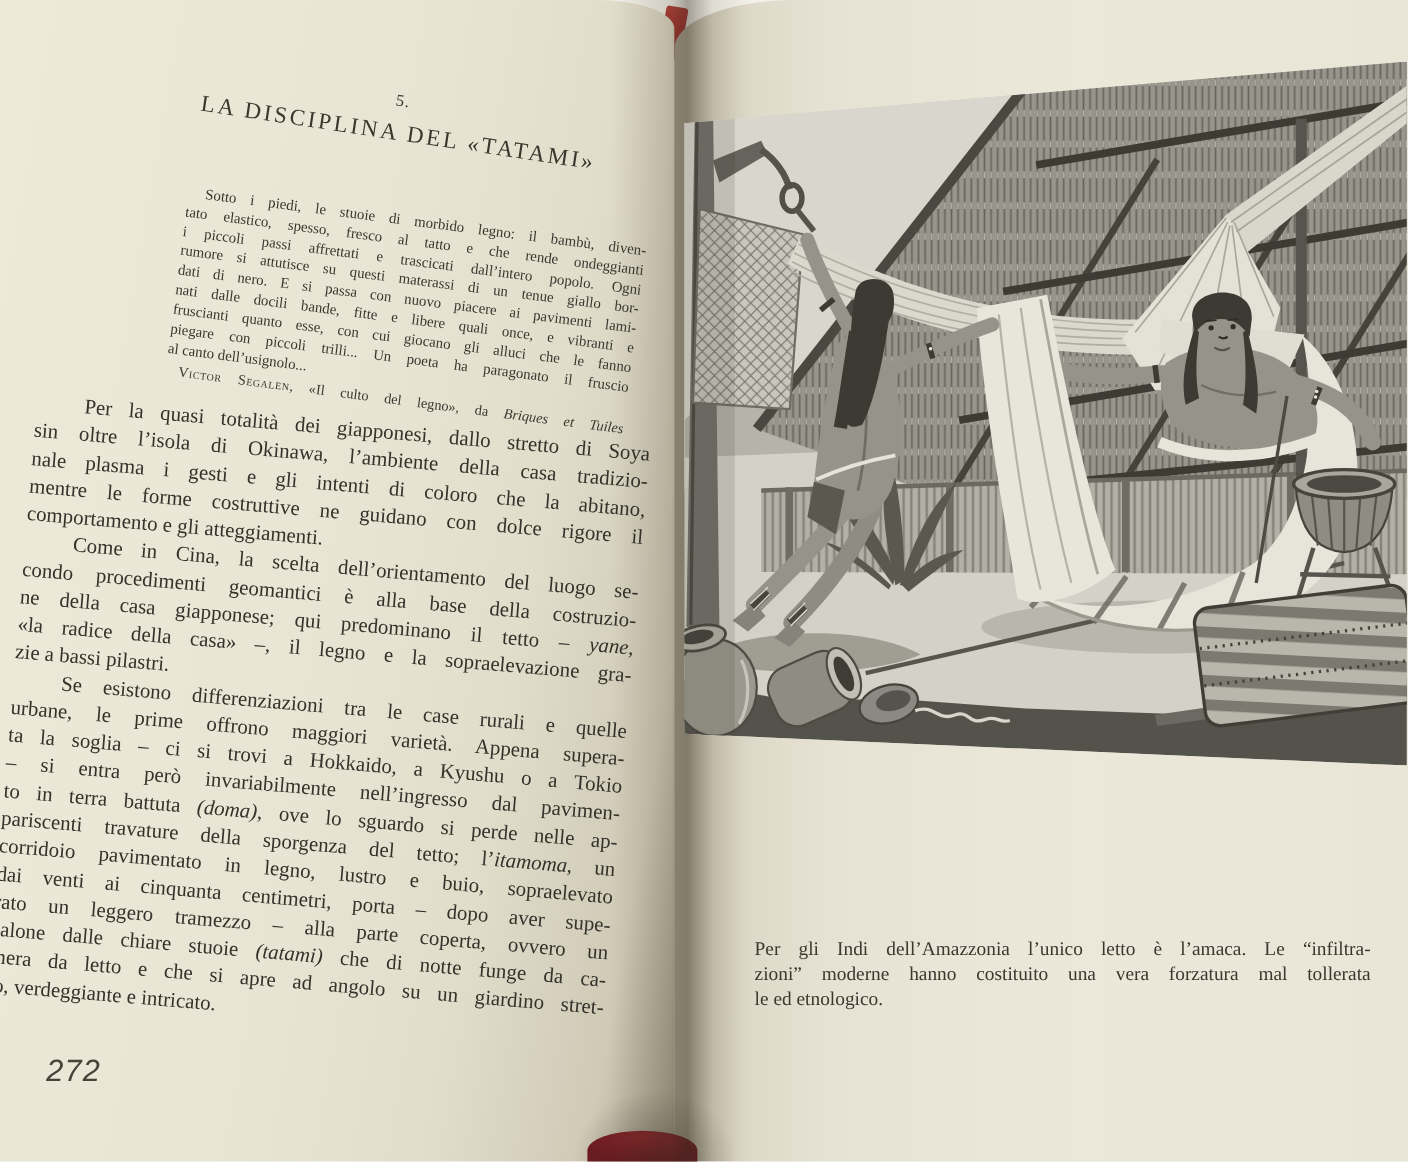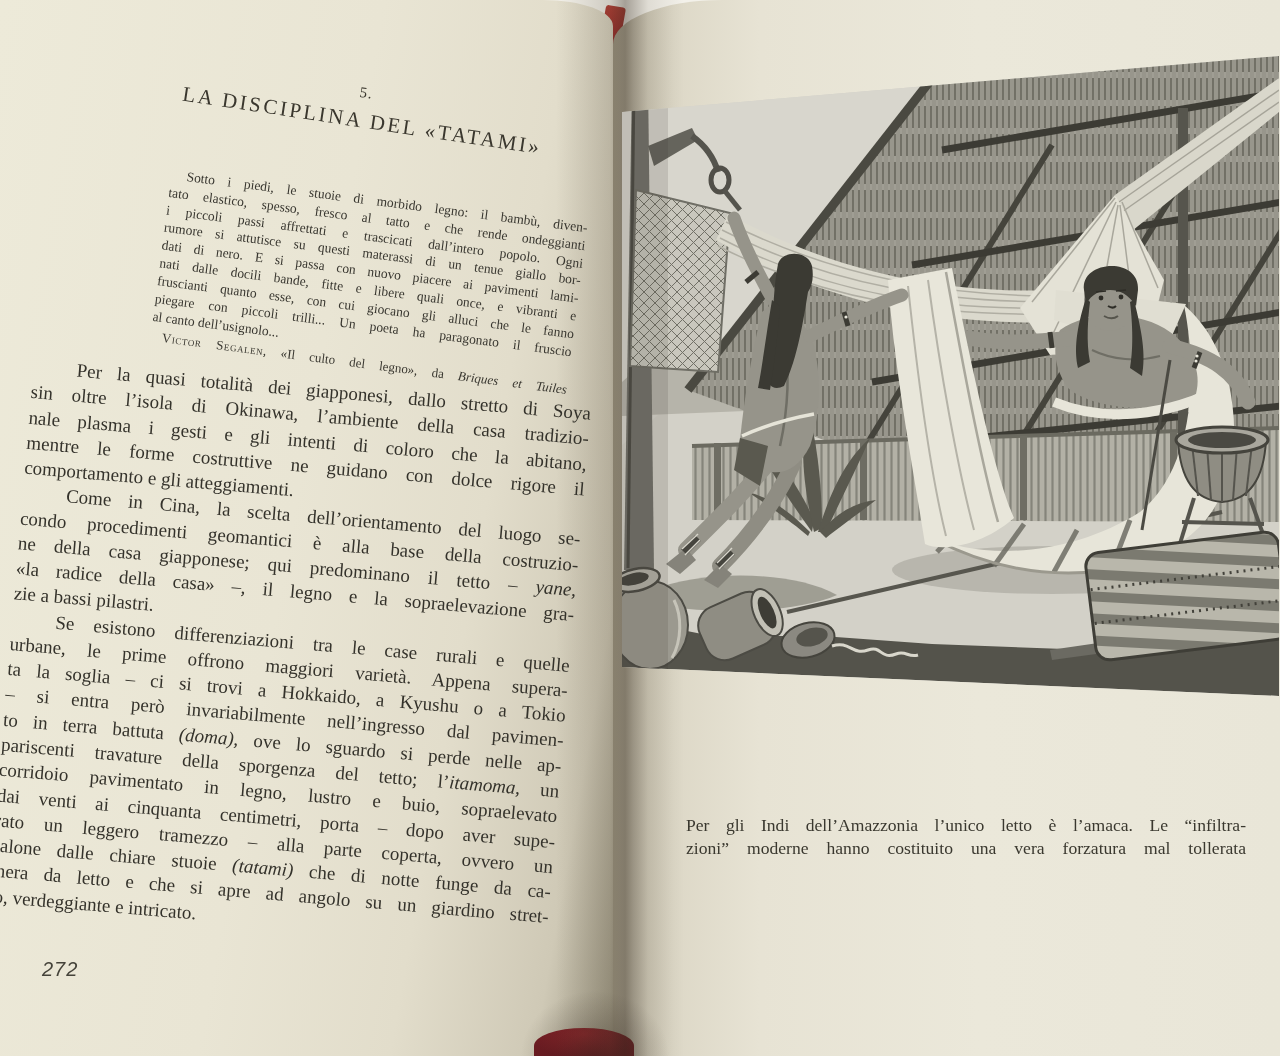--- a/index.html
+++ b/index.html
@@ -60,25 +60,25 @@
   }
   .quote-block .line.ind{text-indent:16px;}
   .quote-attr{margin-top:3px;font-size:13px;text-indent:12px;text-align:justify;text-align-last:justify;}
   .body-block{
     left:34px;top:354px;width:560px;
     transform:rotate(4.8deg);transform-origin:left top;
     font-size:19px;line-height:1.33;
   }
   .page-number{
     left:42px;top:958px;font-family:"Liberation Sans",sans-serif;
-    font-style:italic;font-size:20px;color:#45433a;letter-spacing:1px;
+    font-style:italic;font-size:28px;color:#45433a;letter-spacing:1px;
   }
   
   .caption-block{
-    left:686px;top:814px;width:560px;
+    left:686px;top:851px;width:560px;
     font-size:17.6px;line-height:1.31;color:#3a382f;
   }
   .illustration{position:absolute;left:622px;top:50px;width:658px;height:650px;z-index:5;}
 </style>
 </head>
 <body>
 
 <div class="photo-bg"></div>
 <div class="cover-red-top"></div>
 <div class="page page-left"></div>
@@ -135,20 +135,21 @@
       <div class="line last"><span>to, verdeggiante e intricato.</span></div>
     </div>
 </div>
 
 <div class="txt page-number">272</div>
 
 <div class="txt caption-block">
   <div>
       <div class="line"><span>Per gli Indi dell’Amazzonia l’unico letto è l’amaca. Le “infiltra-</span></div>
       <div class="line"><span>zioni” moderne hanno costituito una vera forzatura mal tollerata</span></div>
+      <div class="line last"><span>le ed etnologico.</span></div>
     </div>
 </div>
 
 <div class="illustration">
 <svg width="658" height="650" viewBox="0 0 658 650" xmlns="http://www.w3.org/2000/svg">
   <defs>
     <clipPath id="illoClip">
           <path d="M0,62 L657,6 L657,646 L0,617 Z"></path>
         </clipPath>
     <clipPath id="roofClip">

